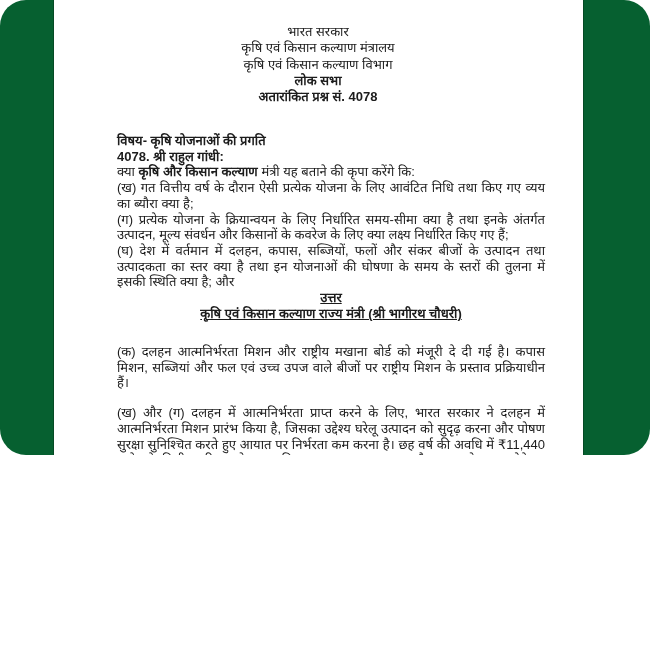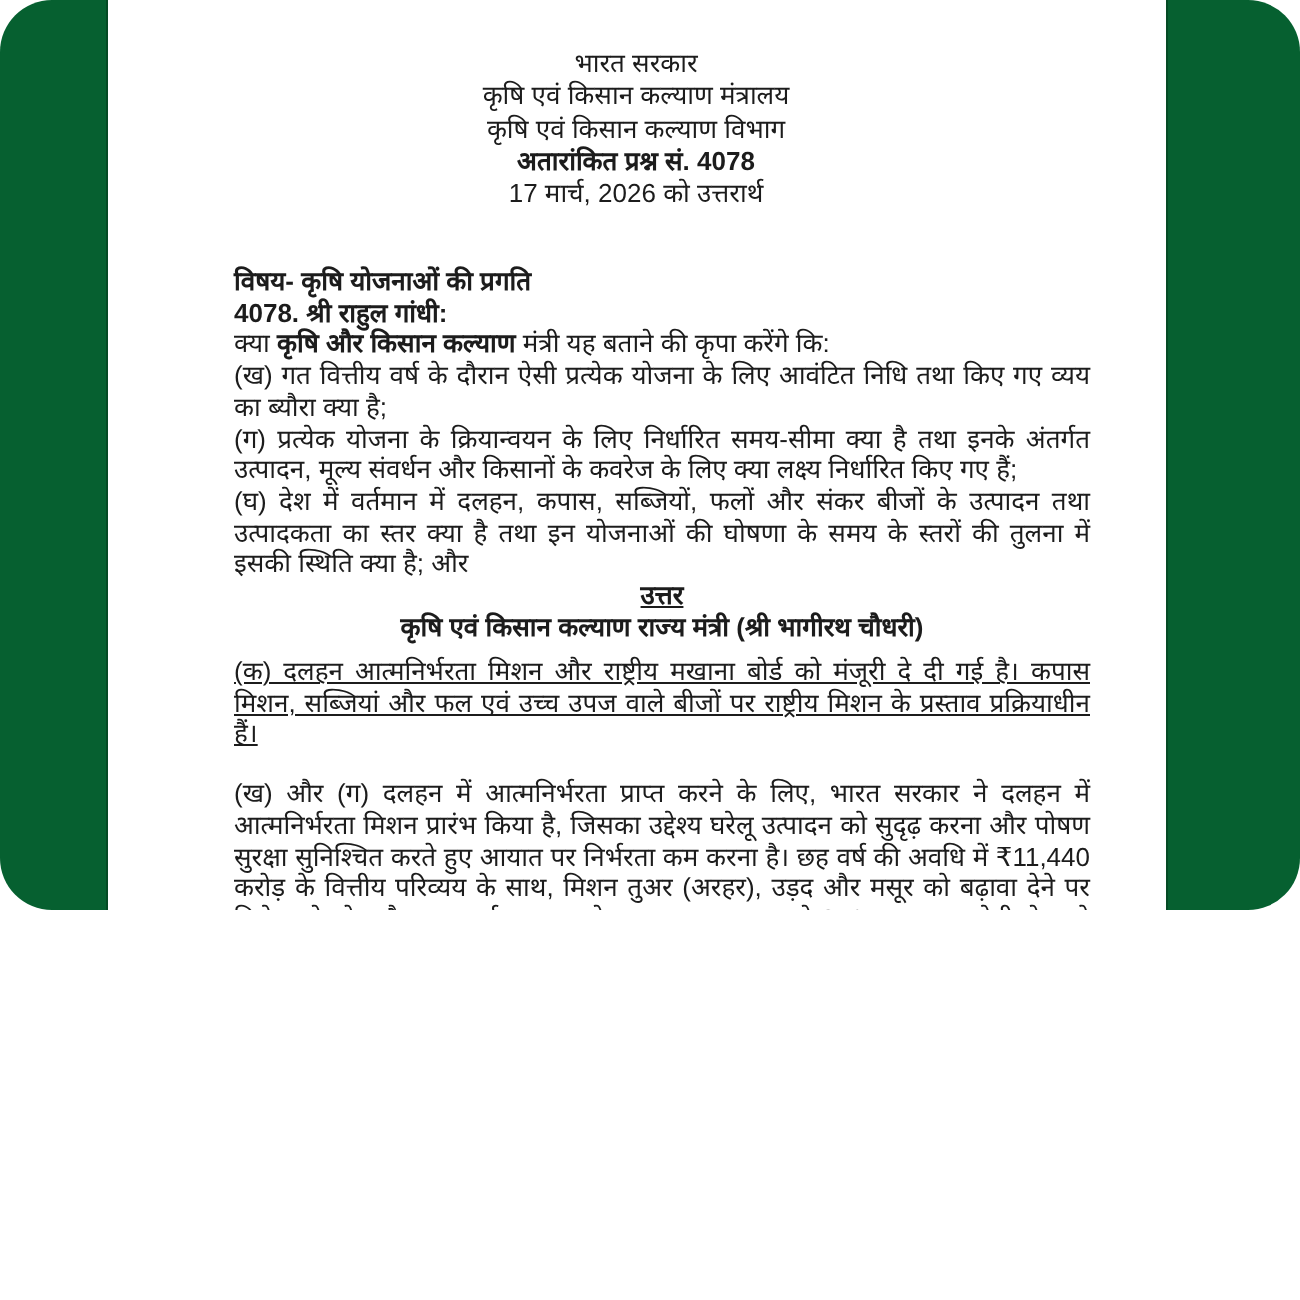--- a/index.html
+++ b/index.html
@@ -26,41 +26,41 @@
     font-size:13px;line-height:15.7px;
   }
   .bold{font-weight:bold;}
   .line{margin:0;}
   .para{margin:0;text-align:justify;}
   .answer-heading{
     text-align:center;font-weight:bold;text-decoration:underline;
     line-height:16px;
   }
   .minister-line{
-    text-align:center;font-weight:bold;
+    text-align:center;font-weight:bold;text-decoration:underline;
     line-height:16px;
   }
-  .ans-a{margin-top:6px;text-decoration:underline;}
+  .ans-a{margin-top:22px;}
   .ans-bc{margin-top:14px;}
 </style>
 </head>
 <body>
 
 <div class="canvas">
   <div class="side-band left"></div>
   <div class="side-band right"></div>
 
   <div class="page">
 
     <div class="doc-header">
       <div class="line">भारत सरकार</div>
       <div class="line">कृषि एवं किसान कल्याण मंत्रालय</div>
       <div class="line">कृषि एवं किसान कल्याण विभाग</div>
+      <div class="line bold">लोक सभा</div>
       <div class="line bold">अतारांकित प्रश्न सं. 4078</div>
-      <div class="line">17 मार्च, 2026 को उत्तरार्थ</div>
     </div>
 
     <div class="doc-body">
       <div class="line bold">विषय- कृषि योजनाओं की प्रगति</div>
       <div class="line bold">4078. श्री राहुल गांधी:</div>
       <div class="line"><span>क्या </span><span class="bold">कृषि और किसान कल्याण</span><span> मंत्री यह बताने की कृपा करेंगे कि:</span></div>
 
       <div class="para">(ख) गत वित्तीय वर्ष के दौरान ऐसी प्रत्येक योजना के लिए आवंटित निधि तथा किए गए व्यय का ब्यौरा क्या है;</div>
       <div class="para">(ग) प्रत्येक योजना के क्रियान्वयन के लिए निर्धारित समय-सीमा क्या है तथा इनके अंतर्गत उत्पादन, मूल्य संवर्धन और किसानों के कवरेज के लिए क्या लक्ष्य निर्धारित किए गए हैं;</div>
       <div class="para">(घ) देश में वर्तमान में दलहन, कपास, सब्जियों, फलों और संकर बीजों के उत्पादन तथा उत्पादकता का स्तर क्या है तथा इन योजनाओं की घोषणा के समय के स्तरों की तुलना में इसकी स्थिति क्या है; और</div>

